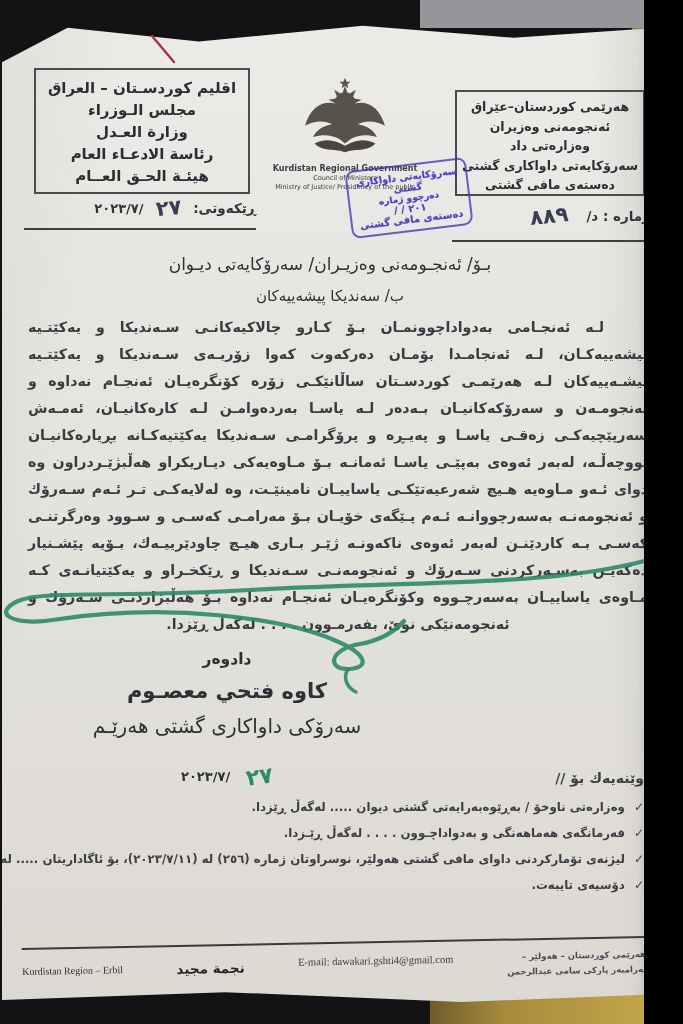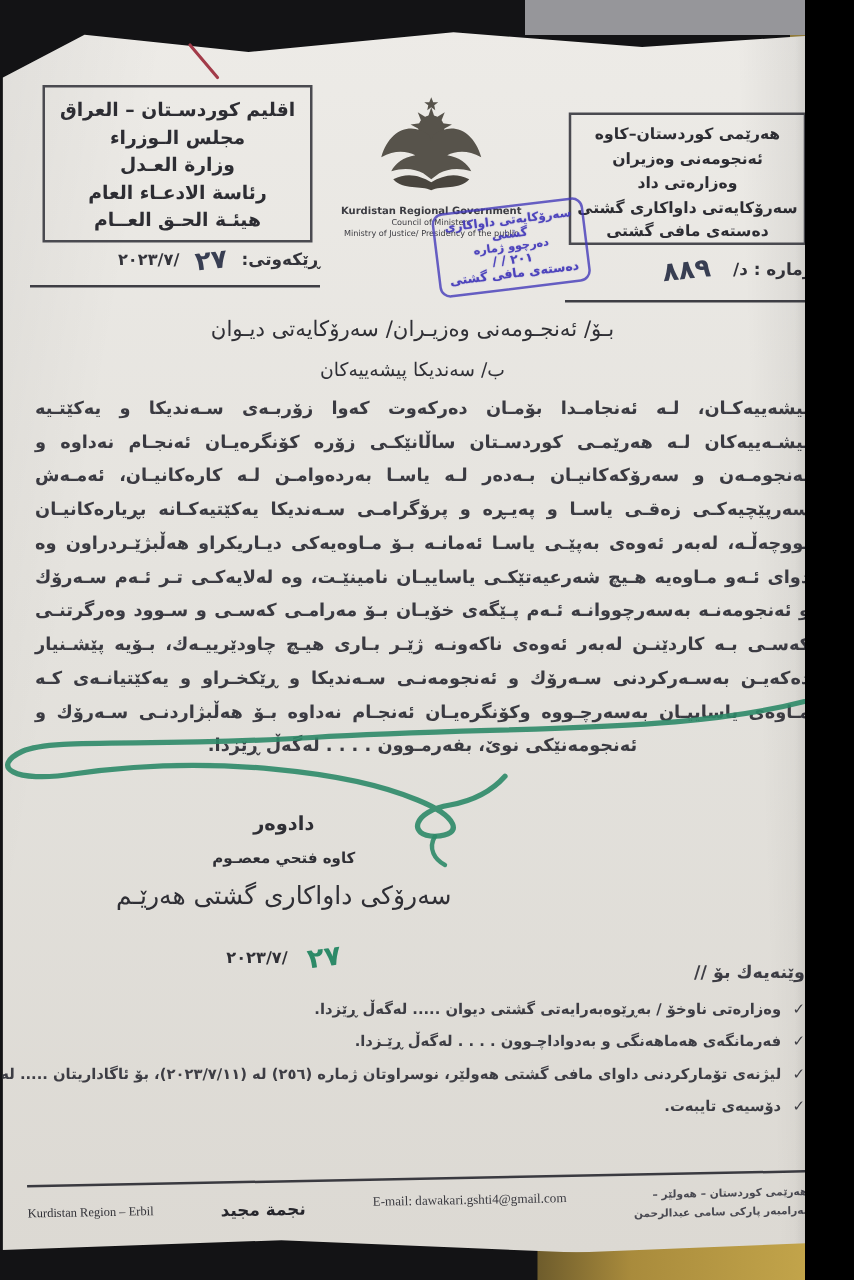--- a/index.html
+++ b/index.html
@@ -61,21 +61,21 @@
   .title-l2{font-size:15px;font-weight:normal;}
   .body-par{position:absolute;left:26px;right:10px;top:296px;direction:rtl;}
   .bline{font-size:14.2px;font-weight:600;line-height:27px;color:#3b3b42;
     text-align:justify;text-align-last:justify;white-space:nowrap;}
   .bline.first{padding-right:44px;}
   .bline.last{text-align:center;text-align-last:center;}
 
   
   .sig-block{position:absolute;left:40px;top:632px;width:370px;text-align:center;direction:rtl;color:#2f2f35;}
   .sig-title{font-size:15.5px;font-weight:bold;margin-bottom:11px;}
-  .sig-name{font-size:12px;font-weight:bold;margin-bottom:11px;}
+  .sig-name{font-size:21px;font-weight:bold;margin-bottom:11px;}
   .sig-pos{font-size:20px;font-weight:normal;margin-bottom:26px;}
   .sig-date{display:flex;direction:rtl;justify-content:center;align-items:center;gap:16px;font-weight:bold;}
   .green-ink{color:#2d8a68;font-size:22px;font-weight:bold;transform:rotate(-8deg);display:inline-block;}
 
   
   .copies{position:absolute;left:20px;right:14px;top:752px;direction:rtl;color:#3d3d44;}
   .copies-header{font-size:14px;font-weight:bold;margin-bottom:8px;}
   .copy-item{font-size:11.8px;font-weight:600;line-height:26px;white-space:nowrap;}
   .check{display:inline-block;margin-left:9px;font-size:12px;color:#3d3d44;}
 
@@ -128,21 +128,21 @@
         </g>
       </svg>
       <div class="emblem-caption">
         <div class="emb-l1">Kurdistan Regional Government</div>
         <div class="emb-l2">Council of Ministers</div>
         <div class="emb-l3">Ministry of Justice/ Presidency of the public</div>
       </div>
     </div>
 
     <div class="hdr-box hdr-box-right" dir="rtl">
-      <div>هەرێمی کوردستان–کاوه</div>
+      <div>هەرێمی کوردستان–عێراق</div>
       <div>ئەنجومەنی وەزیران</div>
       <div>وەزارەتی داد</div>
       <div>سەرۆکایەتی داواکاری گشتی</div>
       <div>دەستەی مافی گشتی</div>
     </div>
 
     <div class="stamp">
       <div class="stamp-l1">سەرۆکایەتی داواکاری گشتی</div>
       <div class="stamp-l2">دەرچوو   ژمارە</div>
       <div class="stamp-l3">٢٠١  /  /</div>
@@ -159,20 +159,21 @@
       <span class="handwrit">٢٧</span>
       <span class="printed-date">٢٠٢٣/٧/</span>
     </div>
 
     <div class="title-block">
       <div class="title-l1">بـۆ/ ئەنجـومەنی وەزیـران/ سەرۆکایەتی دیـوان</div>
       <div class="title-l2">ب/ سەندیکا پیشەییەکان</div>
     </div>
 
     <div class="body-par">
+      <div class="bline first">لـە ئەنجـامی بەدواداچوونمـان بـۆ کـارو چالاکیەکانـی سـەندیکا و یەکێتـیە</div>
       <div class="bline">پیشەییەکـان، لـە ئەنجامـدا بۆمـان دەرکەوت کەوا زۆربـەی سـەندیکا و یەکێتـیە</div>
       <div class="bline">پیشـەییەکان لـە هەرێمـی کوردسـتان ساڵانێکـی زۆرە کۆنگرەیـان ئەنجـام نەداوە و</div>
       <div class="bline">ئەنجومـەن و سەرۆکەکانیـان بـەدەر لـە یاسـا بەردەوامـن لـە کارەکانیـان، ئەمـەش</div>
       <div class="bline">سەرپێچیەکـی زەقـی یاسـا و پەیـڕە و پرۆگرامـی سـەندیکا یەکێتیەکـانە بڕیارەکانیـان</div>
       <div class="bline">پووچەڵـە، لەبەر ئەوەی بەپێـی یاسـا ئەمانـە بـۆ مـاوەیەکی دیـاریکراو هەڵبژێـردراون وە</div>
       <div class="bline">دوای ئـەو مـاوەیە هـیچ شەرعیەتێکـی یاساییـان نامینێـت، وە لەلایەکـی تـر ئـەم سـەرۆك</div>
       <div class="bline">و ئەنجومەنـە بەسەرچووانـە ئـەم پـێگەی خۆیـان بـۆ مەرامـی کەسـی و سـوود وەرگرتنـی</div>
       <div class="bline">کەسـی بـە کاردێنـن لەبەر ئەوەی ناکەونـە ژێـر بـاری هیـچ چاودێرییـەك، بـۆیە پێشـنیار</div>
       <div class="bline">دەکەیـن بەسـەرکردنی سـەرۆك و ئەنجومەنـی سـەندیکا و ڕێکخـراو و یەکێتیانـەی کـە</div>
       <div class="bline">مـاوەی یاساییـان بەسەرچـووە وکۆنگرەیـان ئەنجـام نەداوە بـۆ هەڵبژاردنـی سـەرۆك و</div>

